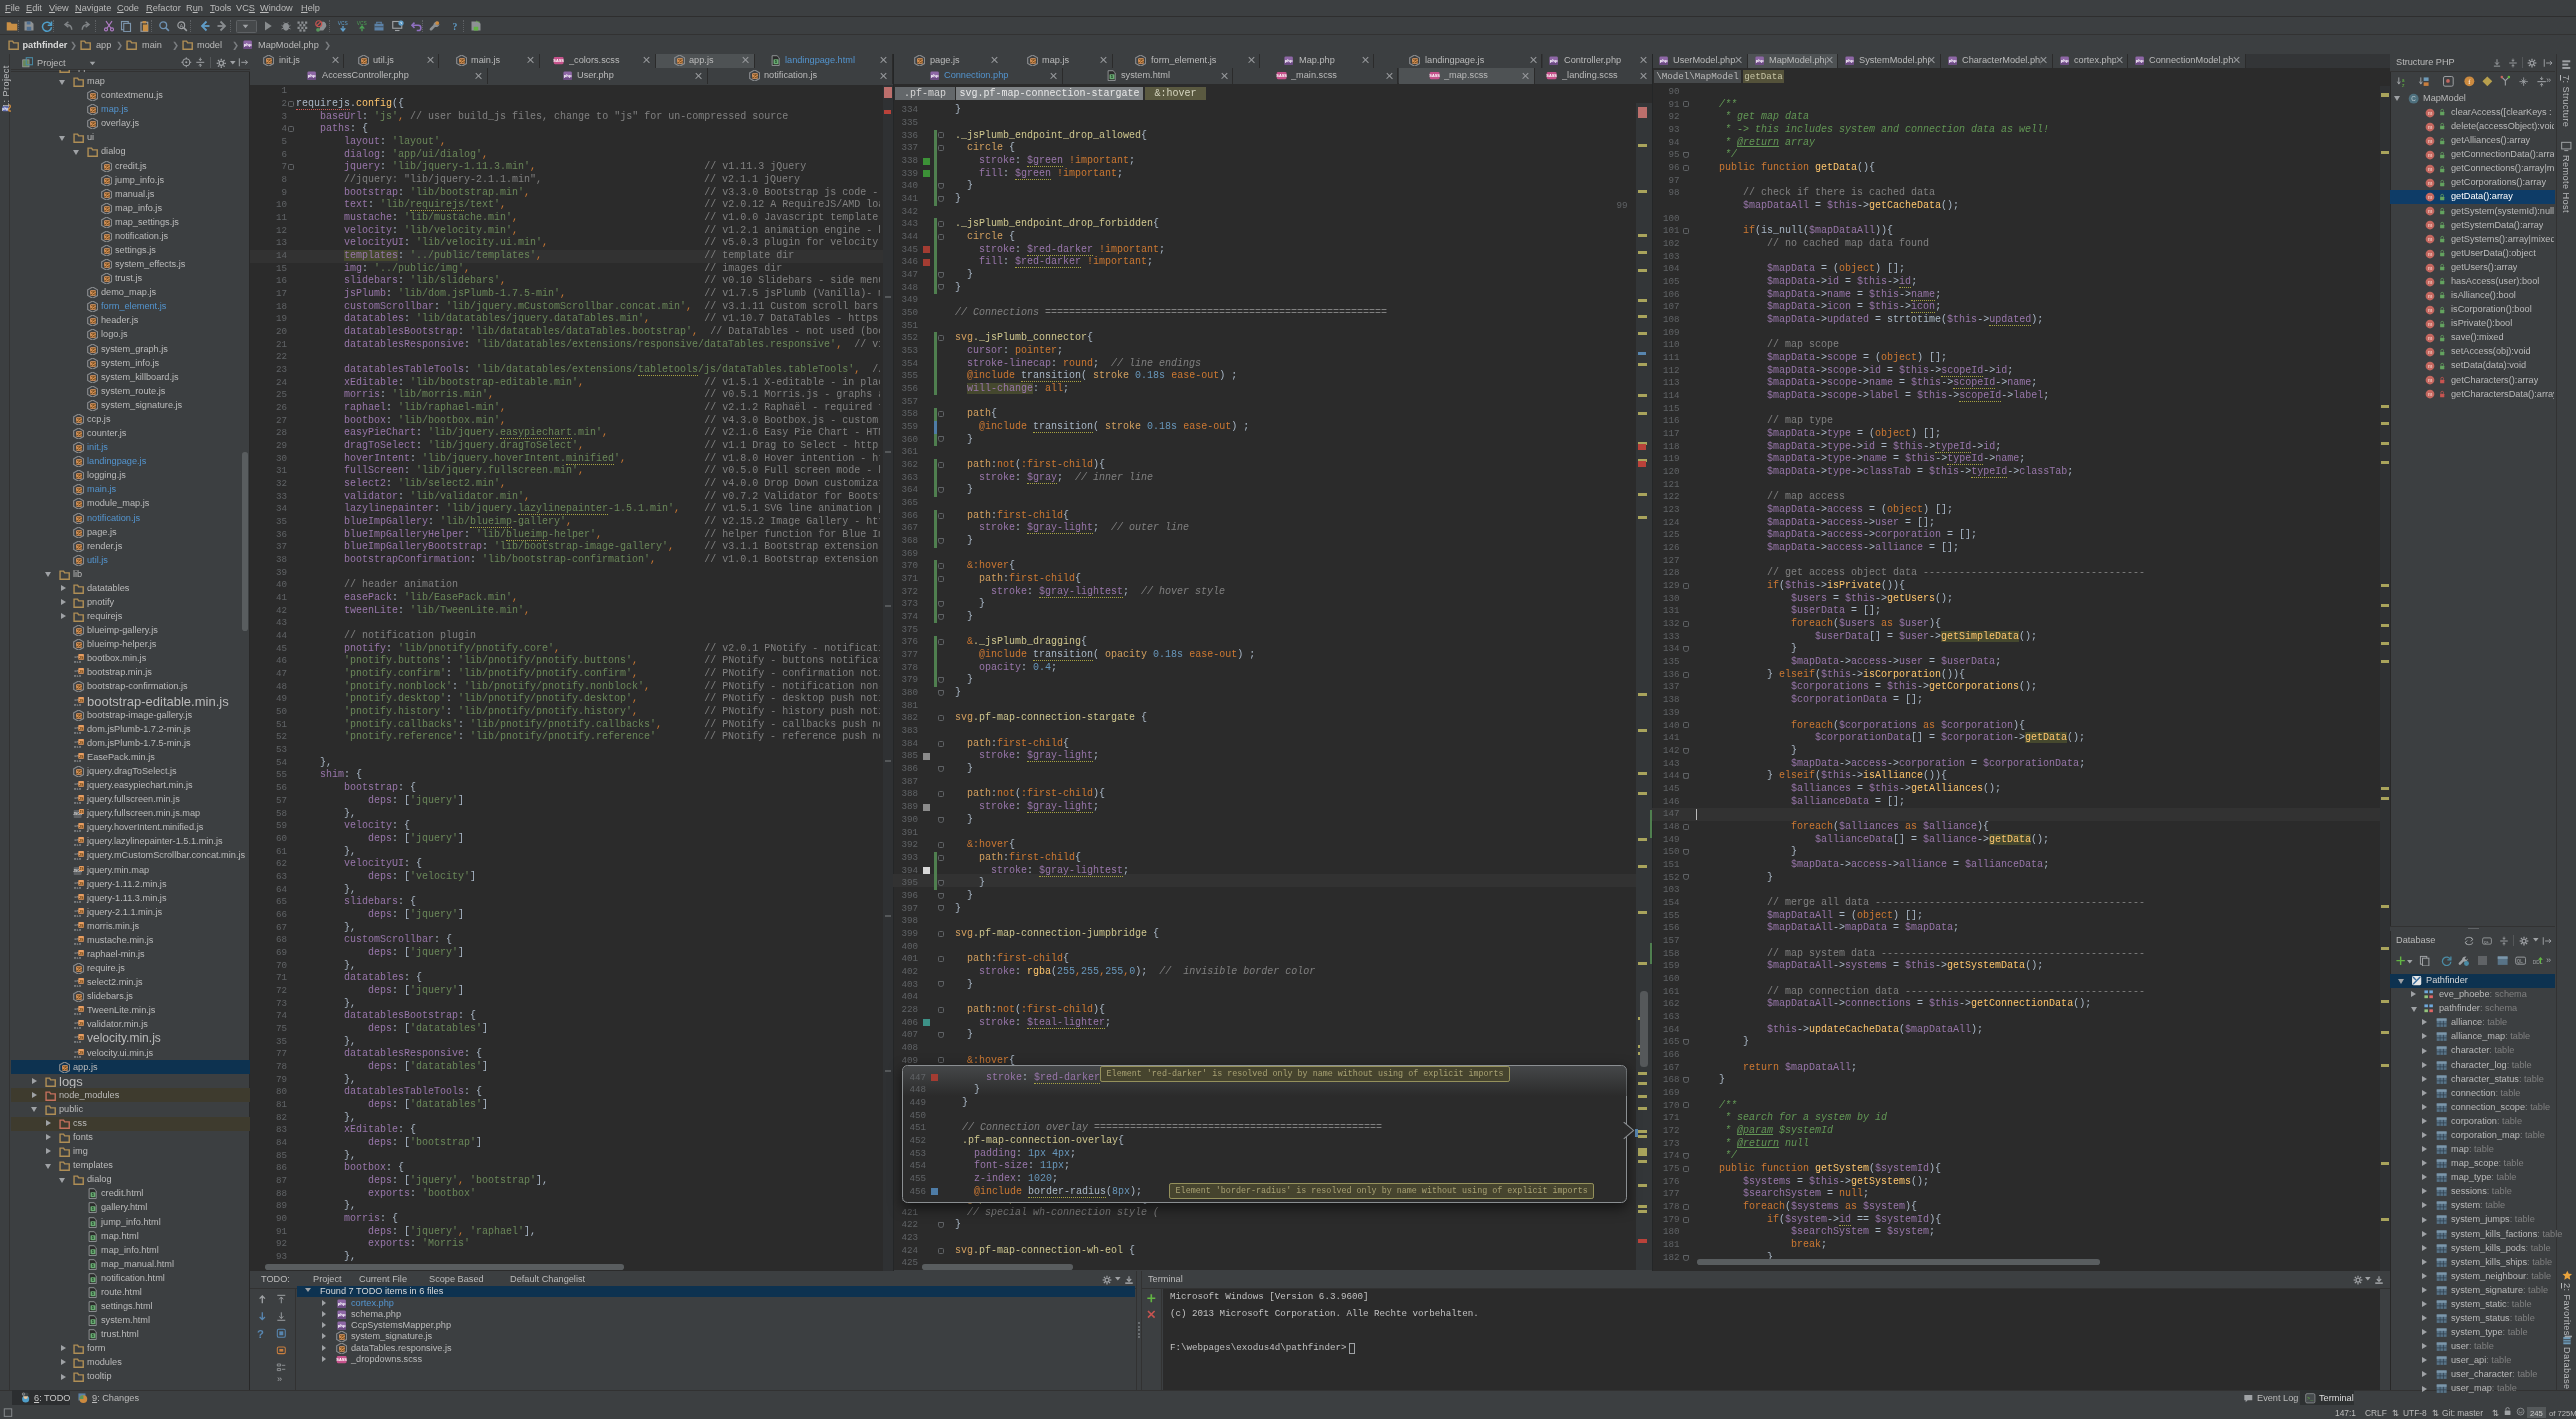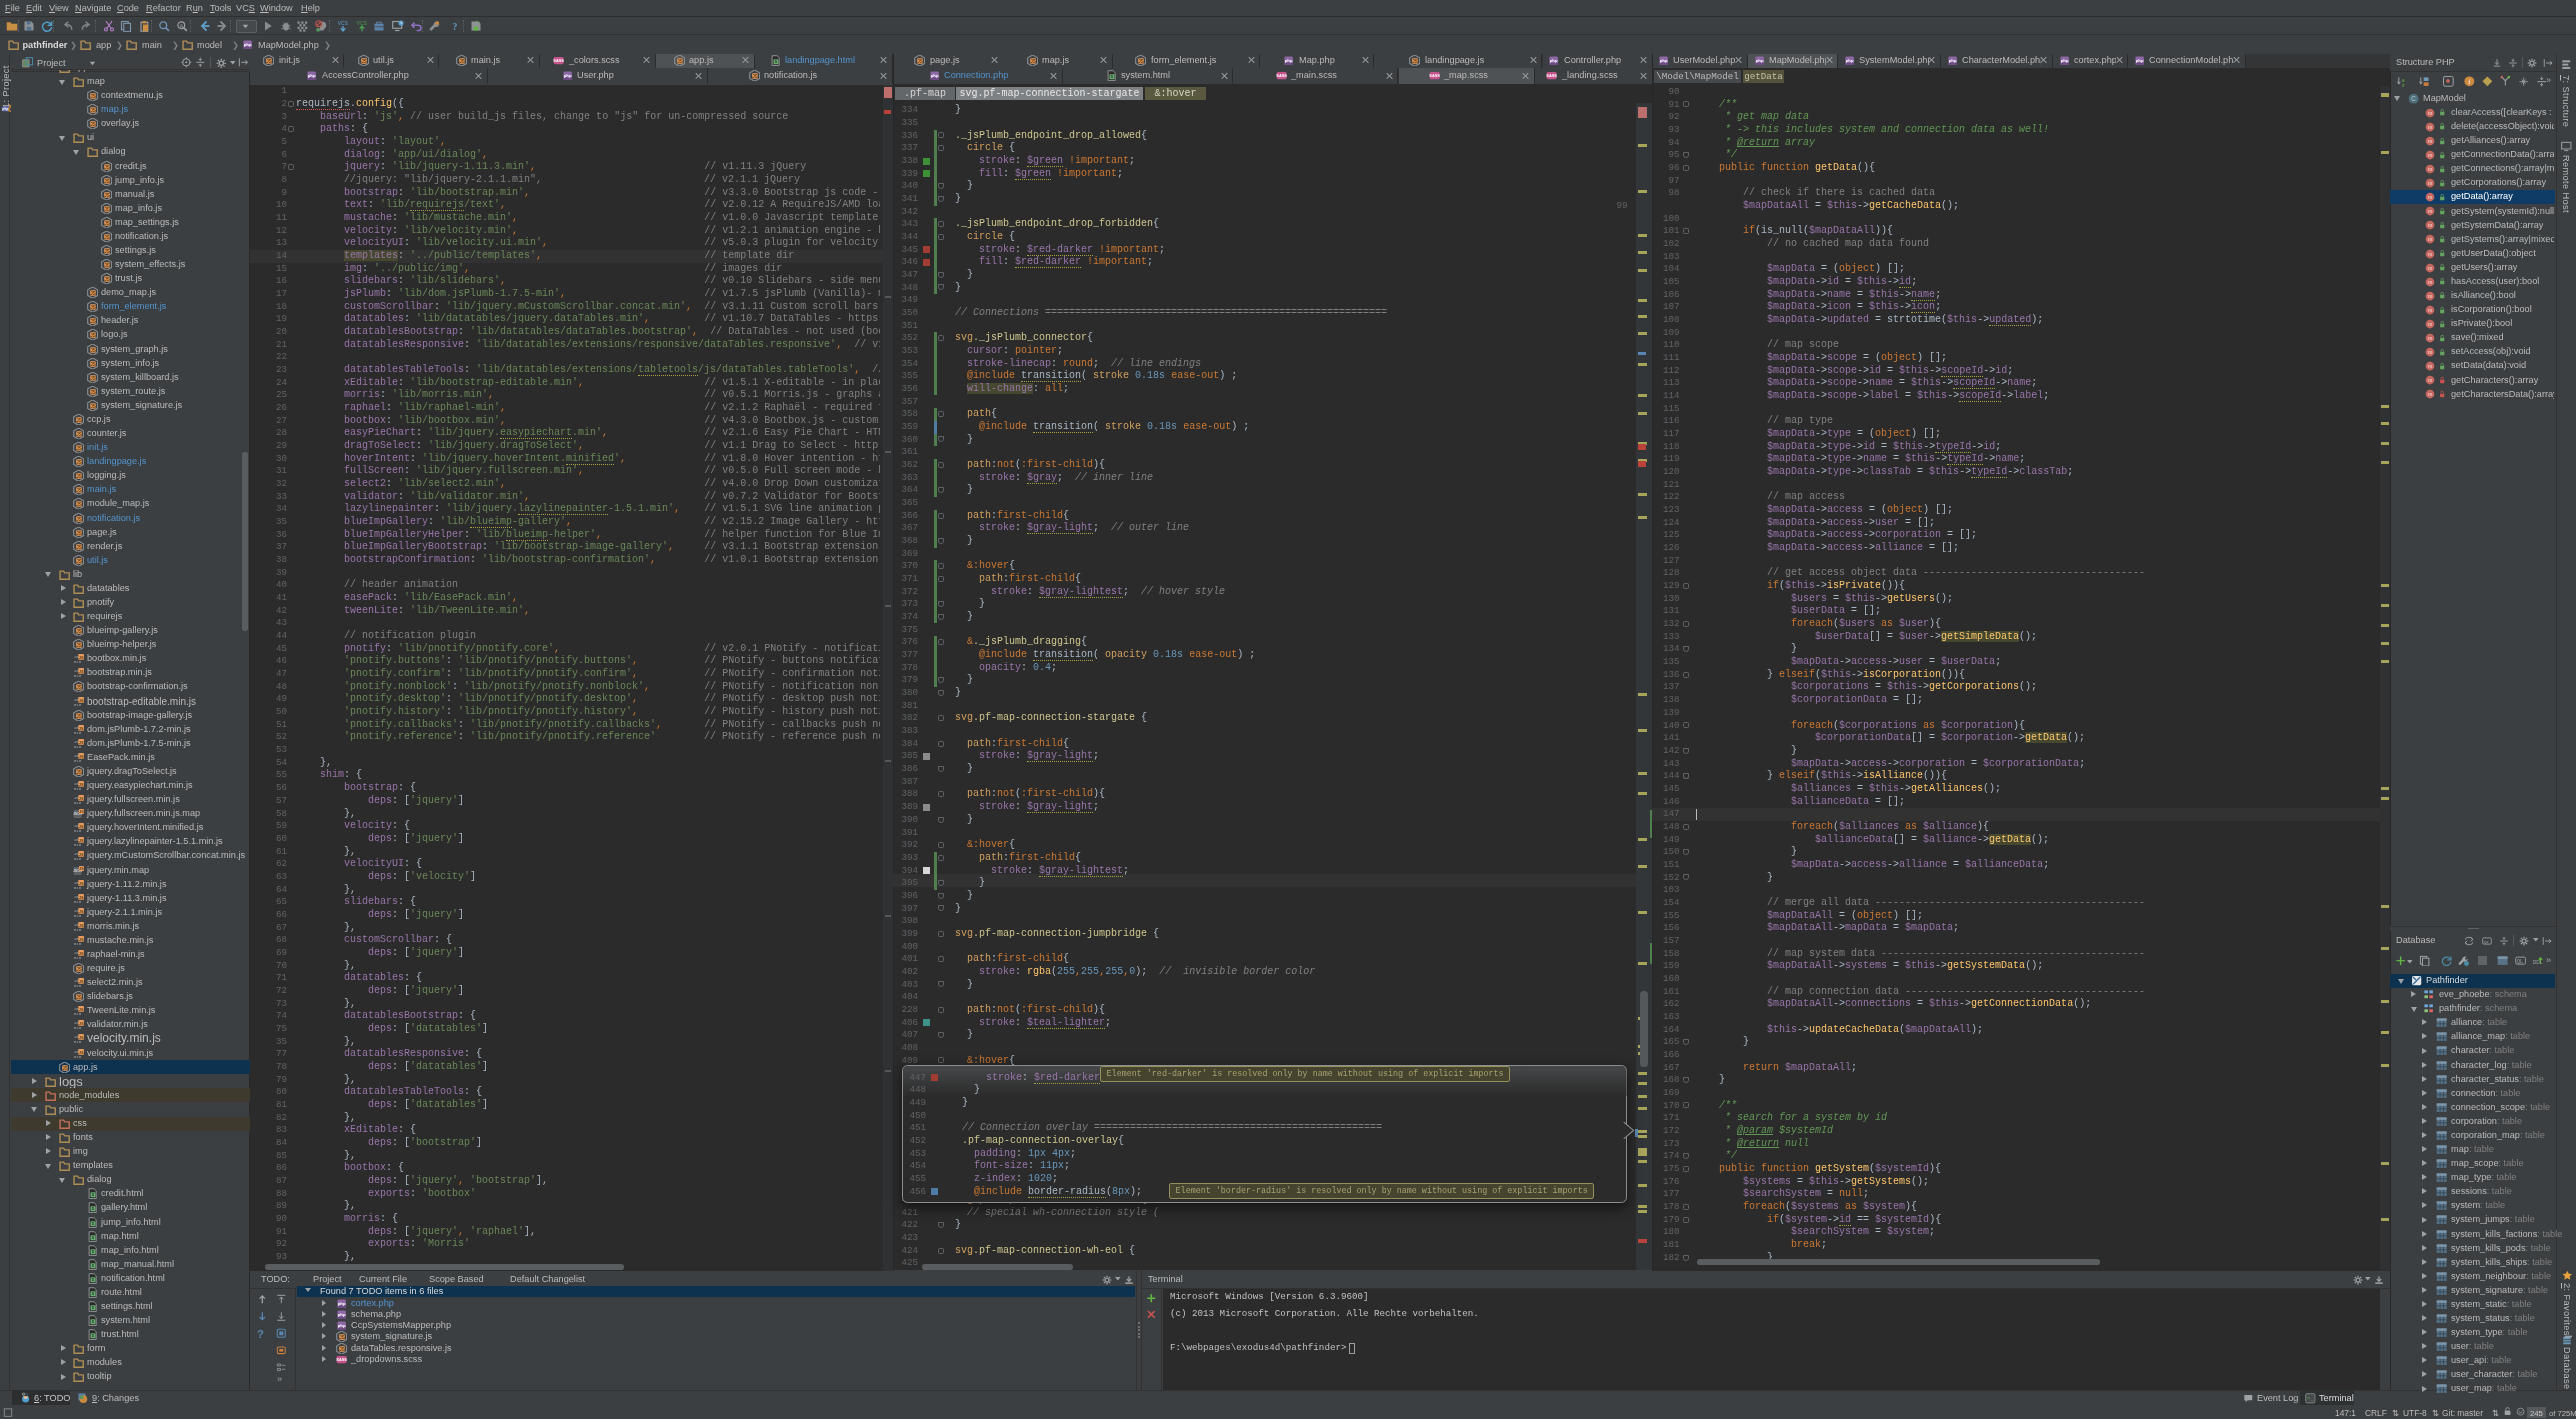--- a/index.html
+++ b/index.html
@@ -594,21 +594,21 @@
     <rect x="4.5" y="4.5" width="8" height="8" rx="1" fill="#e89d60"></rect>
     <text x="8.5" y="11" font-size="6.5" font-weight="bold" fill="#5a3c10" text-anchor="middle" font-family="Liberation Sans">JS</text>
   </svg>
 <div class="abs" style="left:87px;top:681px;font-size:9.2px;line-height:11.3px;color:#bbbbbb;white-space:nowrap">bootstrap-confirmation.js</div>
 <svg class="abs" style="left:73px;top:696px" width="11.3" height="11.3" viewBox="0 0 16 16">
     <text x="1" y="7" font-size="6" fill="#9fa2a5" font-family="Liberation Mono">10</text>
     <text x="1" y="14" font-size="6" fill="#9fa2a5" font-family="Liberation Mono">010</text>
     <rect x="7.5" y="1.5" width="8" height="8" rx="1" fill="#e89d60"></rect>
     <text x="11.5" y="8" font-size="5.5" font-weight="bold" fill="#5a3c10" text-anchor="middle" font-family="Liberation Sans">JS</text>
   </svg>
-<div class="abs" style="left:87px;top:696px;font-size:10px;line-height:11.3px;color:#bbbbbb;white-space:nowrap">bootstrap-editable.min.js</div>
+<div class="abs" style="left:87px;top:696px;font-size:13px;line-height:11.3px;color:#bbbbbb;white-space:nowrap">bootstrap-editable.min.js</div>
 <svg class="abs" style="left:73px;top:710px" width="11.3" height="11.3" viewBox="0 0 16 16">
     <path d="M8 0 L15 4 V12 L8 16 L1 12 V4 Z" fill="none" stroke="#8a8d90" stroke-width="1.6"></path>
     <rect x="4.5" y="4.5" width="8" height="8" rx="1" fill="#e89d60"></rect>
     <text x="8.5" y="11" font-size="6.5" font-weight="bold" fill="#5a3c10" text-anchor="middle" font-family="Liberation Sans">JS</text>
   </svg>
 <div class="abs" style="left:87px;top:710px;font-size:9.2px;line-height:11.3px;color:#bbbbbb;white-space:nowrap">bootstrap-image-gallery.js</div>
 <svg class="abs" style="left:73px;top:724px" width="11.3" height="11.3" viewBox="0 0 16 16">
     <text x="1" y="7" font-size="6" fill="#9fa2a5" font-family="Liberation Mono">10</text>
     <text x="1" y="14" font-size="6" fill="#9fa2a5" font-family="Liberation Mono">010</text>
     <rect x="7.5" y="1.5" width="8" height="8" rx="1" fill="#e89d60"></rect>

